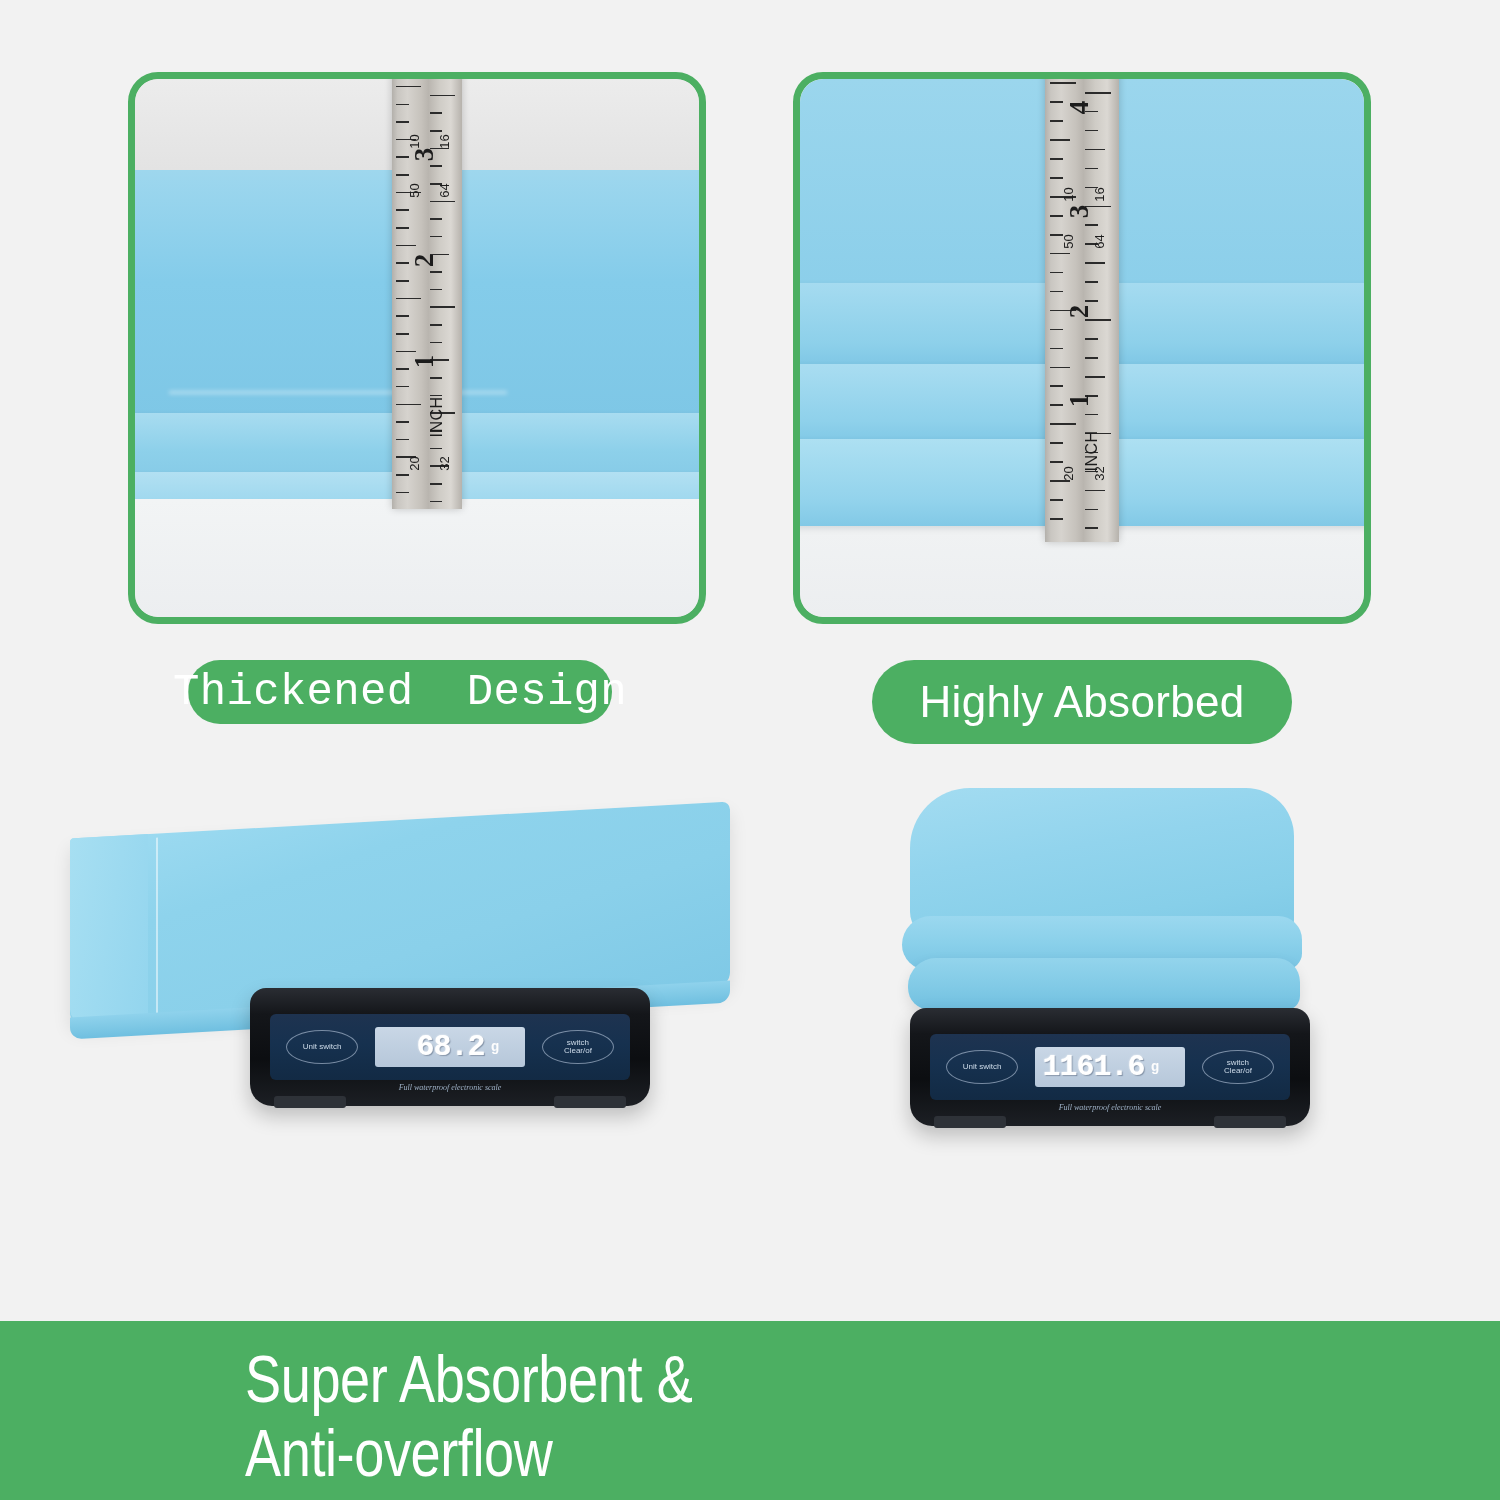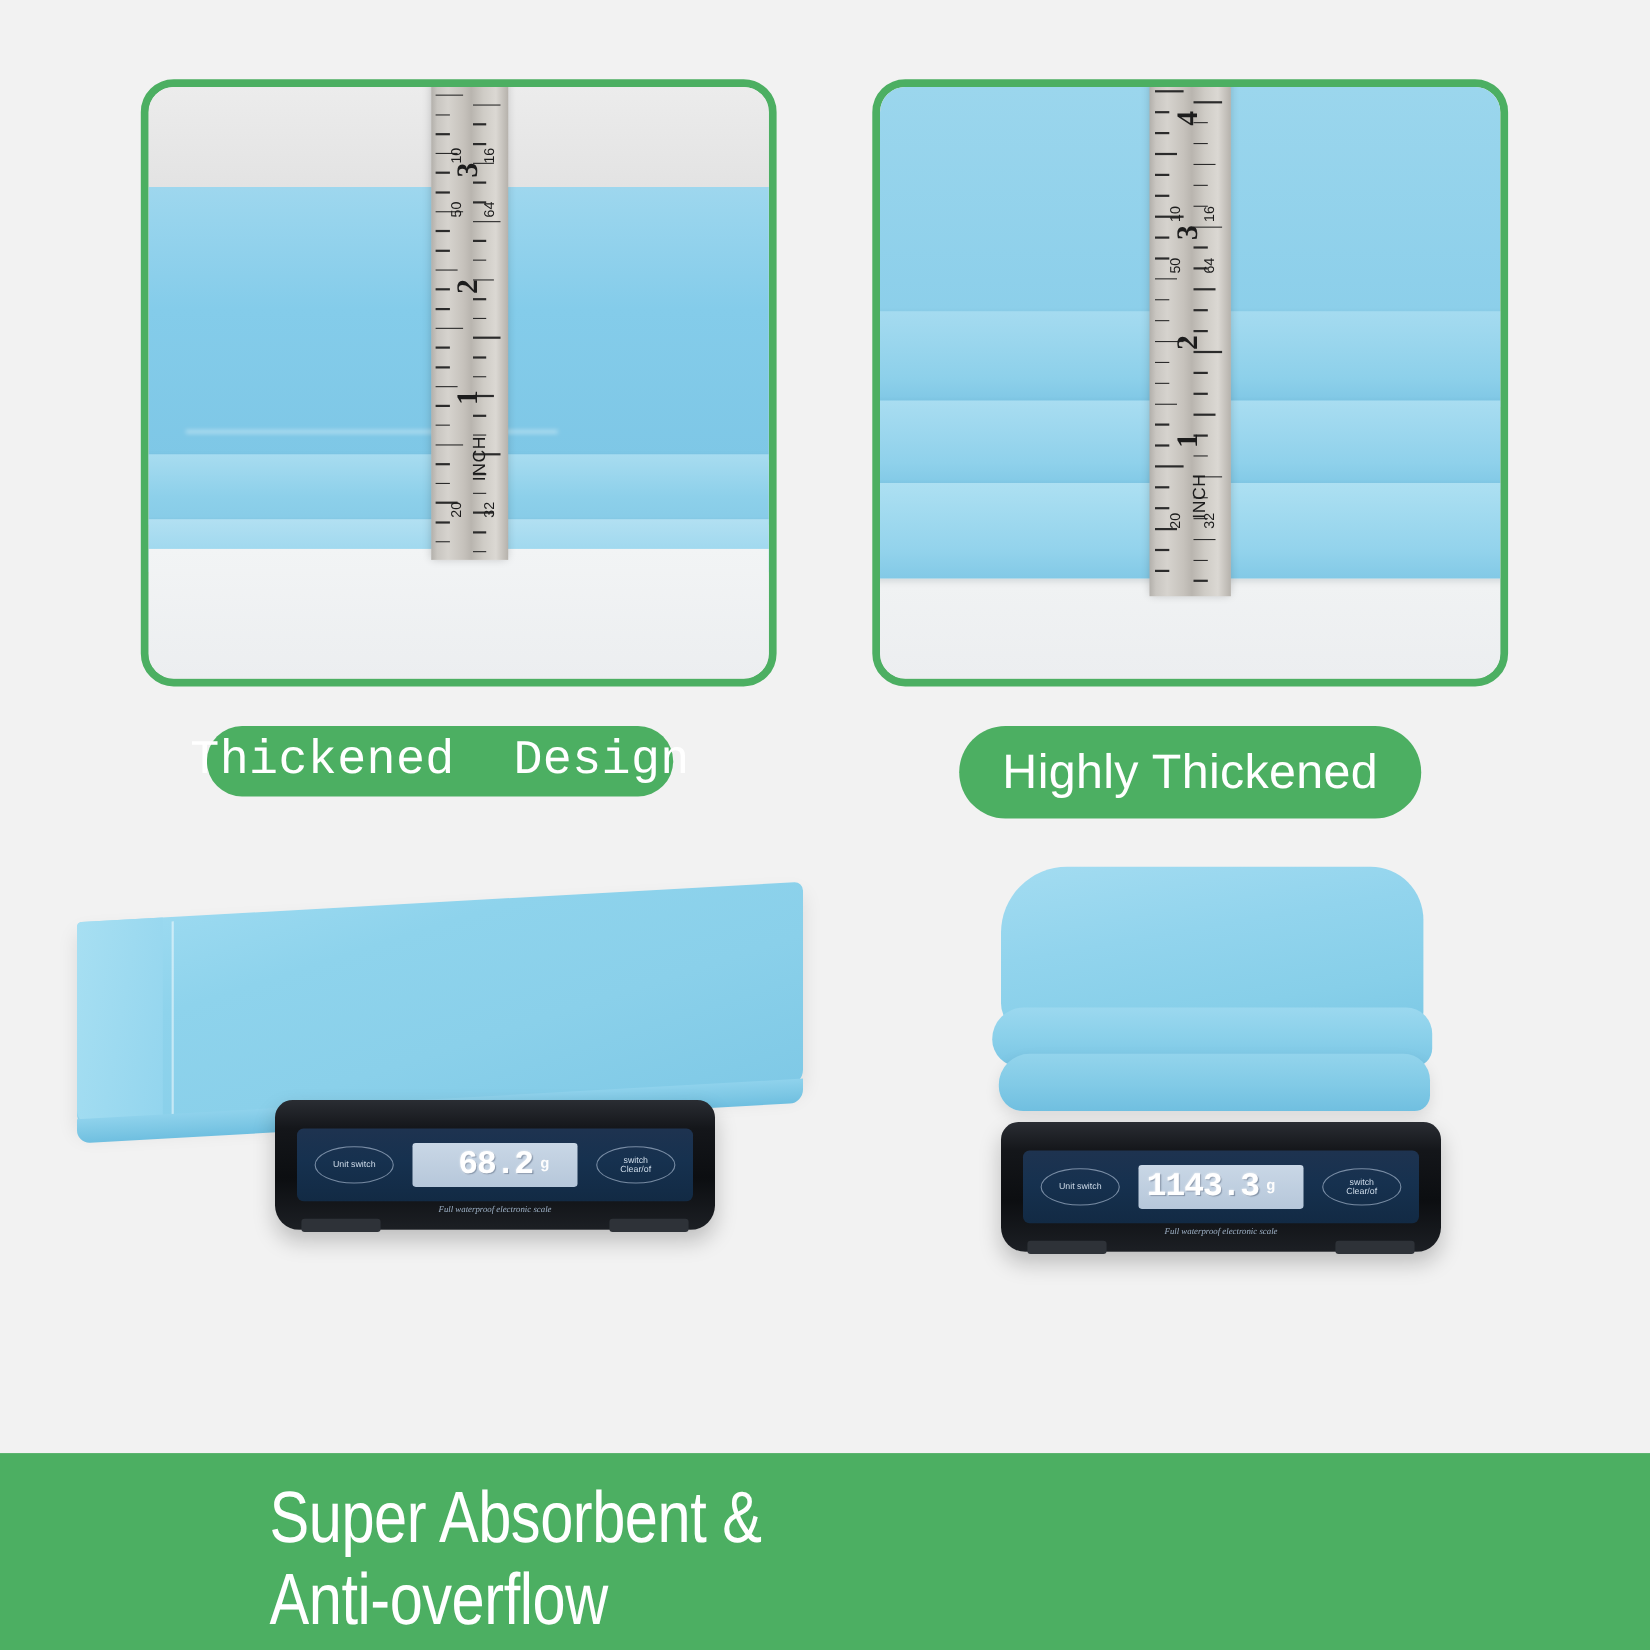--- a/index.html
+++ b/index.html
@@ -181,21 +181,20 @@
     border-radius: 28px 24px 14px 22px;
     box-shadow: 0 6px 14px rgba(0,0,0,.10);
   }
 
   
   .scale {
     position: absolute;
     background: linear-gradient(180deg,#2a2d33 0%, #14161a 22%, #0c0e11 60%, #1c1f24 100%);
     border-radius: 16px 16px 22px 22px;
     box-shadow: 0 10px 20px rgba(0,0,0,.22);
-    margin-top: 12px;
   }
   .scale-face {
     position: absolute;
     left: 5%; right: 5%; top: 22%; height: 56%;
     background: linear-gradient(180deg,#1e3350 0%, #16314f 45%, #122a44 100%);
     border-radius: 6px;
     display: flex;
     align-items: center;
     justify-content: space-between;
     padding: 0 4%;
@@ -443,21 +442,21 @@
         <span class="rnum small" style="left:22%;top:35%;">50</span>
         <span class="rnum small" style="left:22%;top:84%;">20</span>
         <span class="rnum small" style="left:64%;top:25%;">16</span>
         <span class="rnum small" style="left:64%;top:35%;">64</span>
         <span class="rnum small" style="left:64%;top:84%;">32</span>
       </div>
     </div>
   </div>
 
   <div class="badge badge-thick">Thickened  Design</div>
-  <div class="badge badge-absorb">Highly Thickened</div>
+  <div class="badge badge-absorb">Highly Absorbed</div>
 
   <div class="product prod-left">
     <div class="flat-pad">
       <div class="fold"></div>
       <div class="fold-line"></div>
     </div>
     <div class="scale scale-L">
       <div class="scale-face">
         <div class="scale-btn">
           <span>Unit switch</span>
@@ -482,21 +481,21 @@
       <div class="roll-top"></div>
       <div class="roll-mid"></div>
       <div class="roll-bot"></div>
     </div>
     <div class="scale scale-R">
       <div class="scale-face">
         <div class="scale-btn">
           <span>Unit switch</span>
         </div>
         <div class="lcd">
-          <span class="lcd-value">1143.3</span>
+          <span class="lcd-value">1161.6</span>
           <span class="lcd-unit">g</span>
         </div>
         <div class="scale-btn">
           <span>switch</span>
           <span>Clear/of</span>
         </div>
       </div>
       <div class="scale-caption">Full waterproof electronic scale</div>
       <div class="scale-foot" style="left:6%;width:18%;"></div>
       <div class="scale-foot" style="right:6%;width:18%;"></div>

